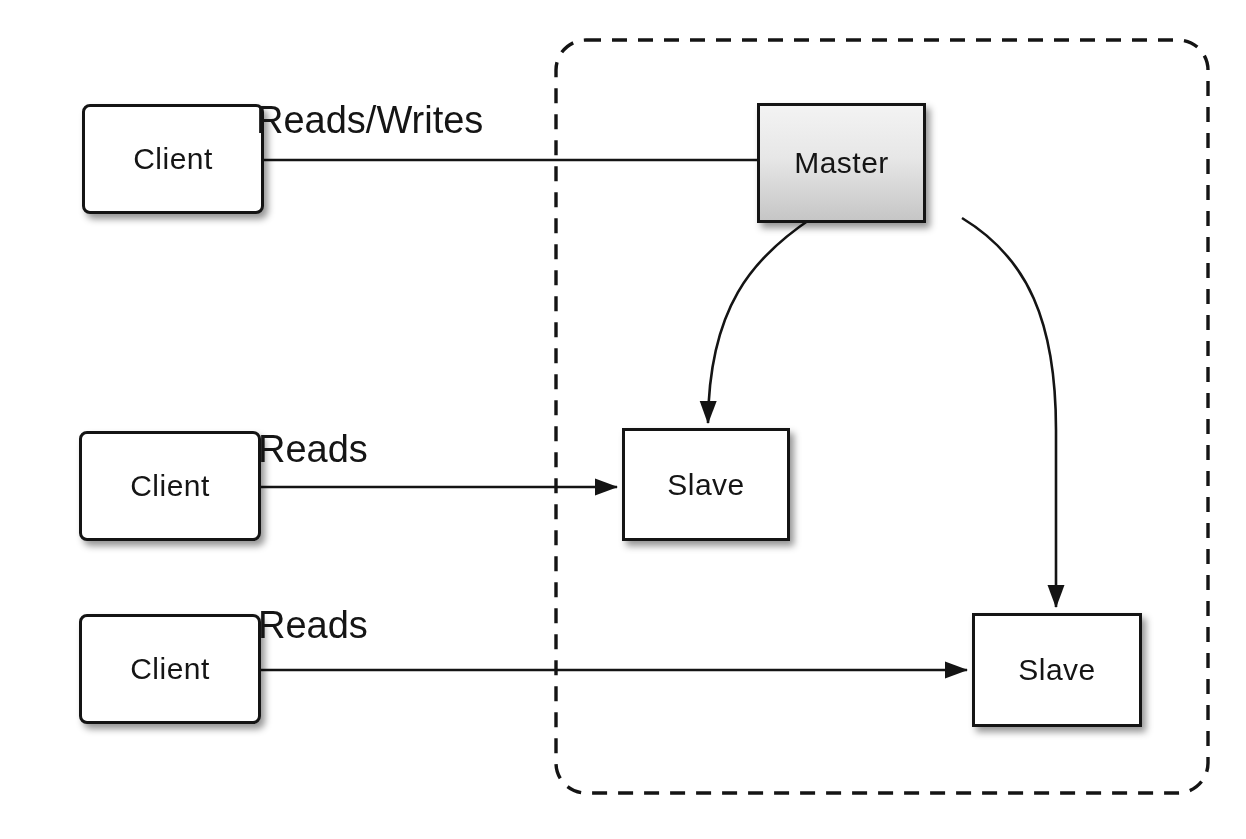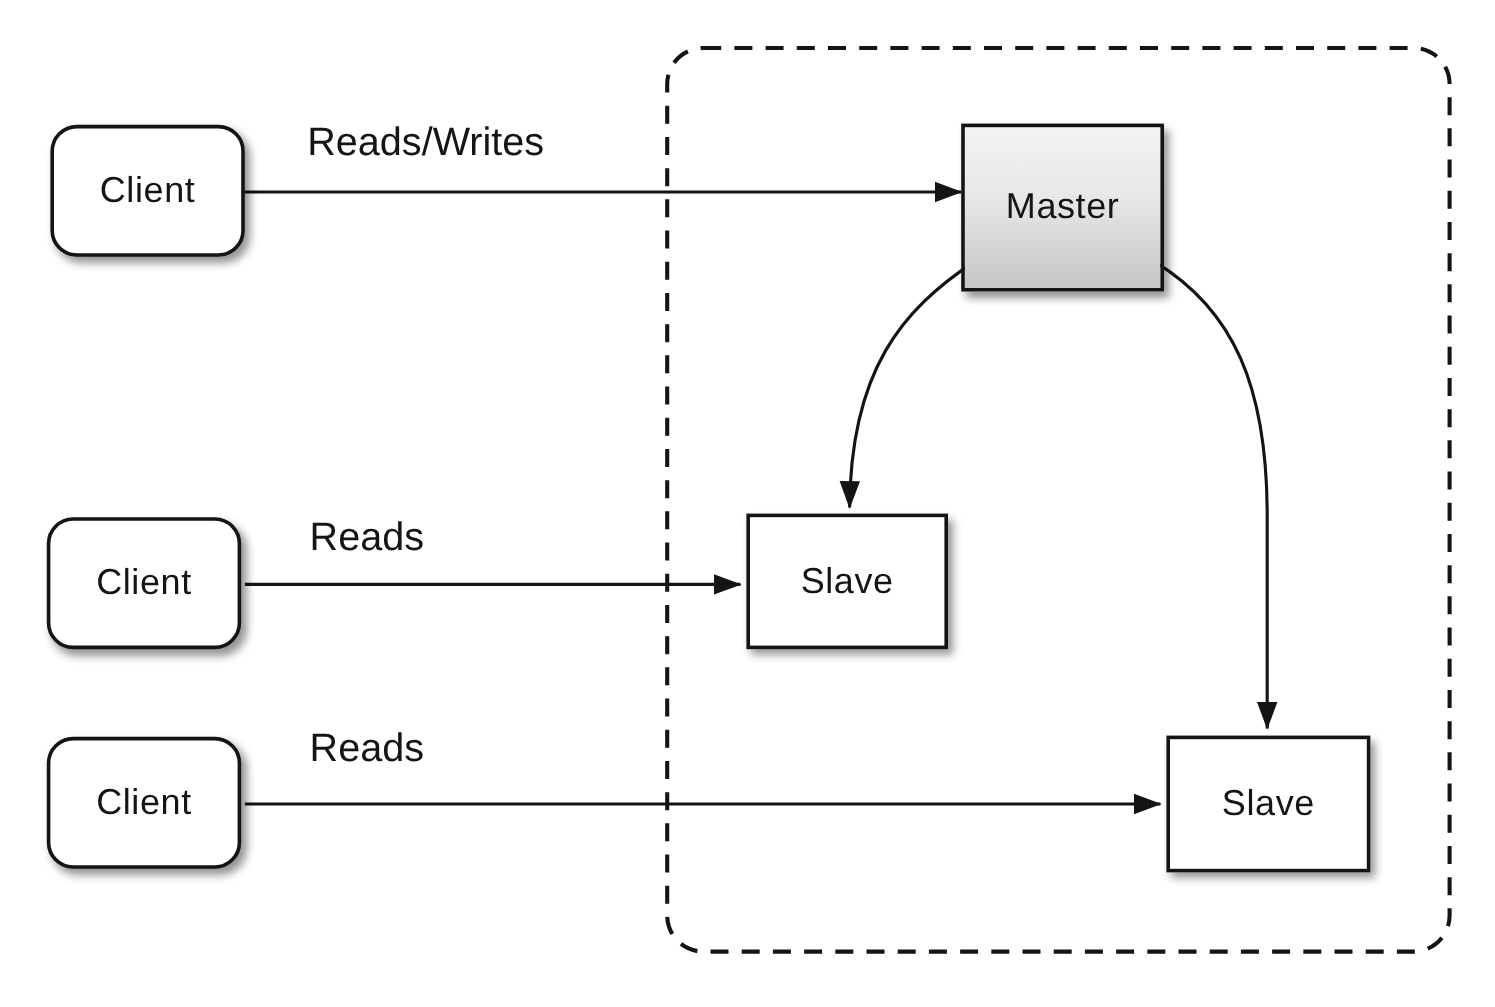--- a/index.html
+++ b/index.html
@@ -25,33 +25,33 @@
     stroke-dasharray:15 11;
   }
   svg.edges .arrowhead{fill:var(--stroke);}
   .node{
     position:absolute;display:flex;align-items:center;justify-content:center;
     background:var(--box-fill);
     border:3.4px solid var(--stroke);
     font-size:30px;letter-spacing:0.5px;
     box-shadow:4px 5px 7px rgba(0,0,0,0.42);
   }
-  .client{width:162px;height:110px;border-radius:22px;}
+  .client{width:182px;height:110px;border-radius:8px;margin-left:40px;}
   .client-1{left:42px;top:104px;}
   .client-2{left:39px;top:431px;}
   .client-3{left:39px;top:614px;}
   .master{
-    left:801px;top:103px;width:169px;height:140px;
+    left:757px;top:103px;width:169px;height:120px;
     background:linear-gradient(180deg,var(--master-top) 0%,#e7e7e7 45%,var(--master-bottom) 100%);
     justify-content:center;
   }
   .slave-1{left:622px;top:428px;width:168px;height:113px;}
   .slave-2{left:972px;top:613px;width:170px;height:114px;}
   .edge-label{
-    position:absolute;font-size:33px;white-space:nowrap;
+    position:absolute;font-size:38px;white-space:nowrap;
   }
   .label-reads-writes{left:256px;top:99px;}
   .label-reads-top{left:258px;top:428px;}
   .label-reads-bottom{left:258px;top:604px;}
   .label-replication{left:778px;top:267px;font-size:34px;}
 </style>
 </head>
 <body>
 
 <div class="canvas">

